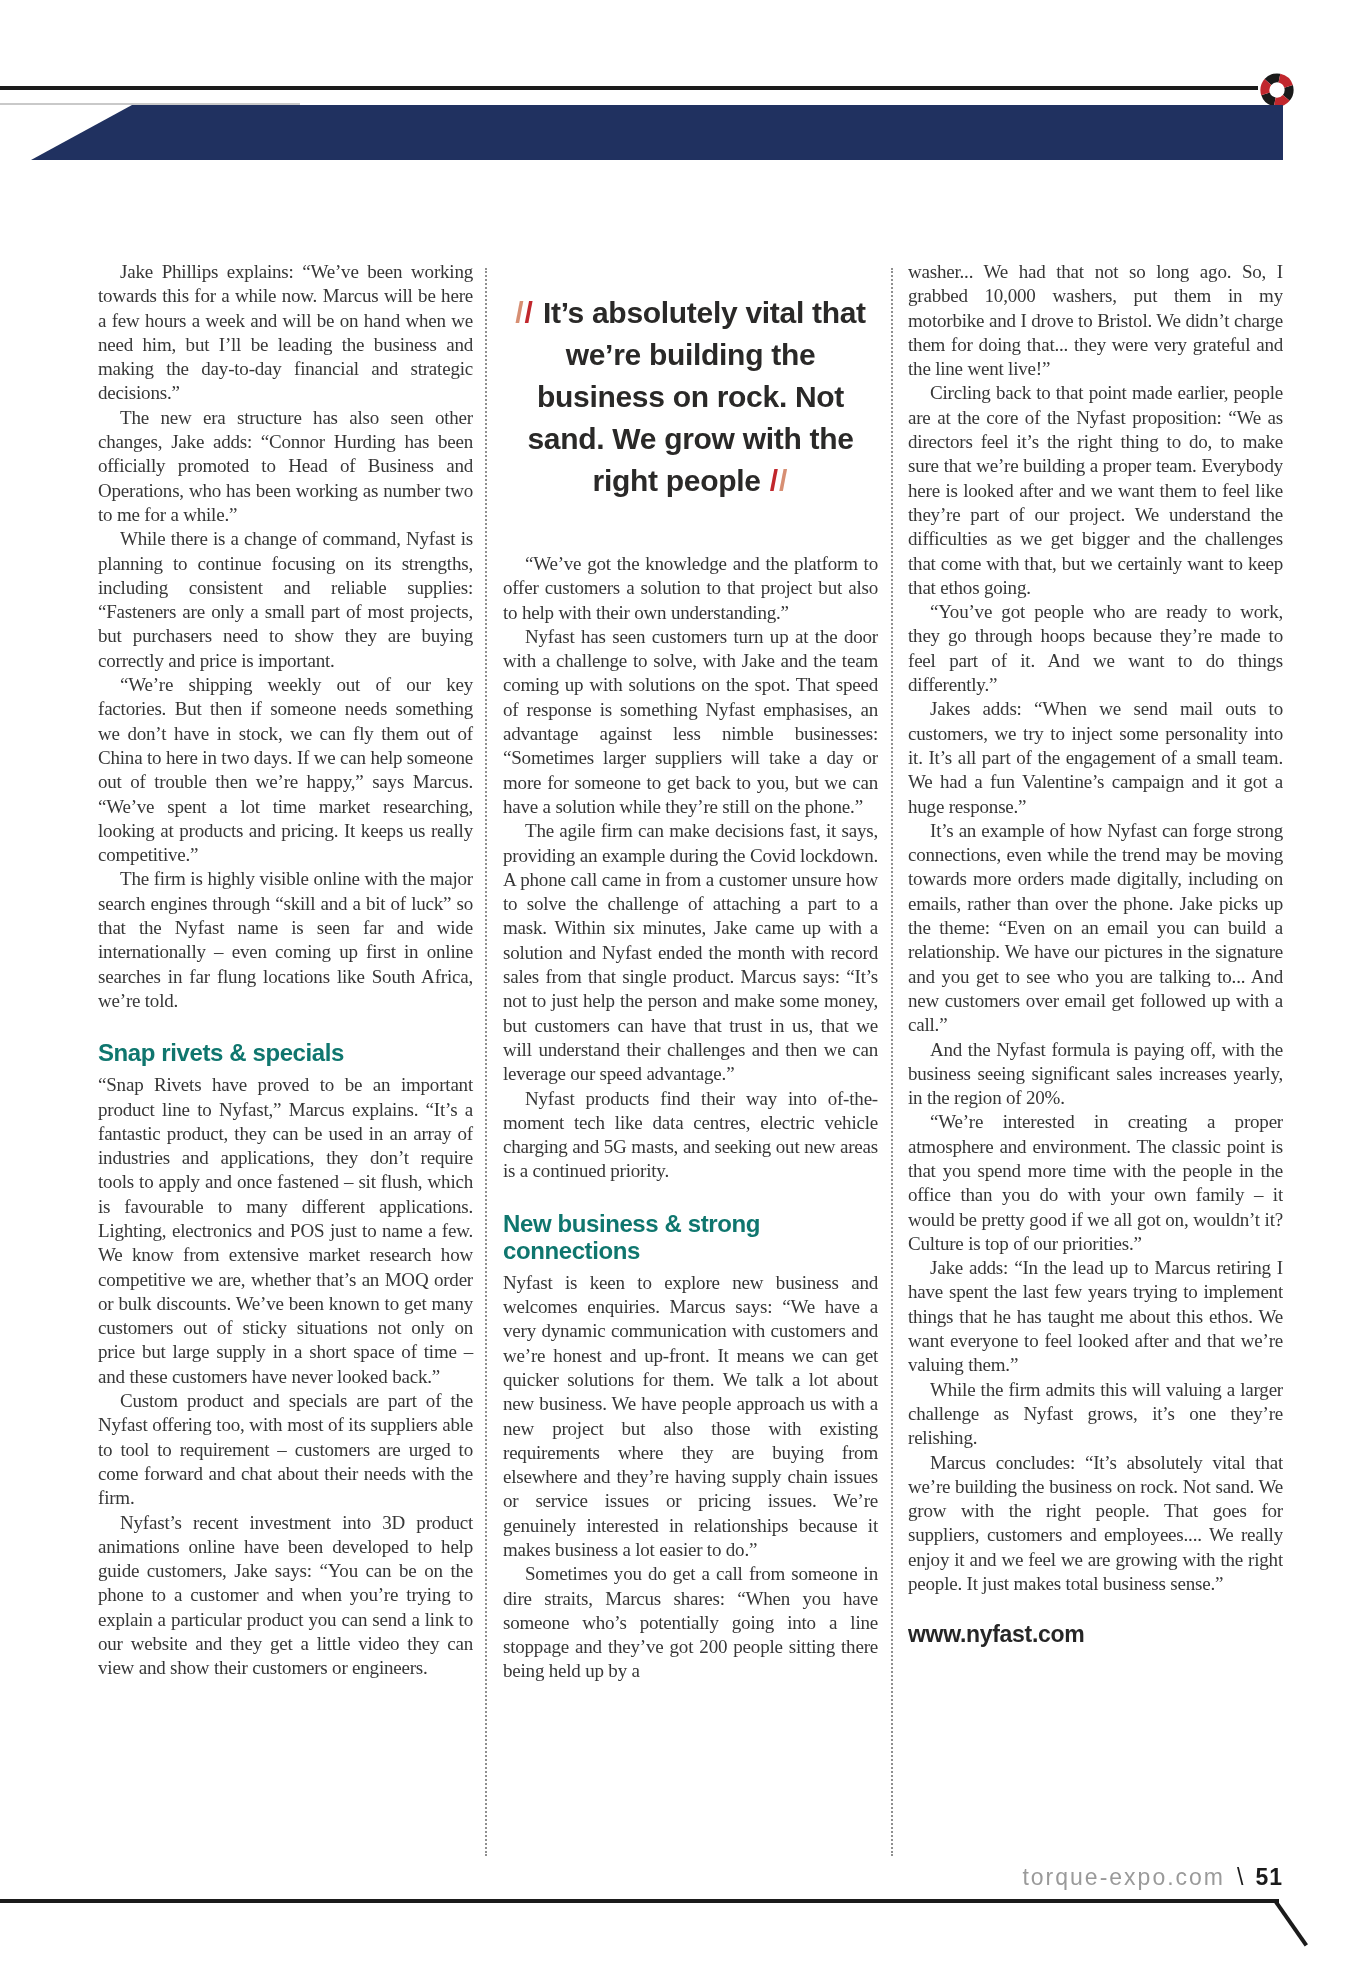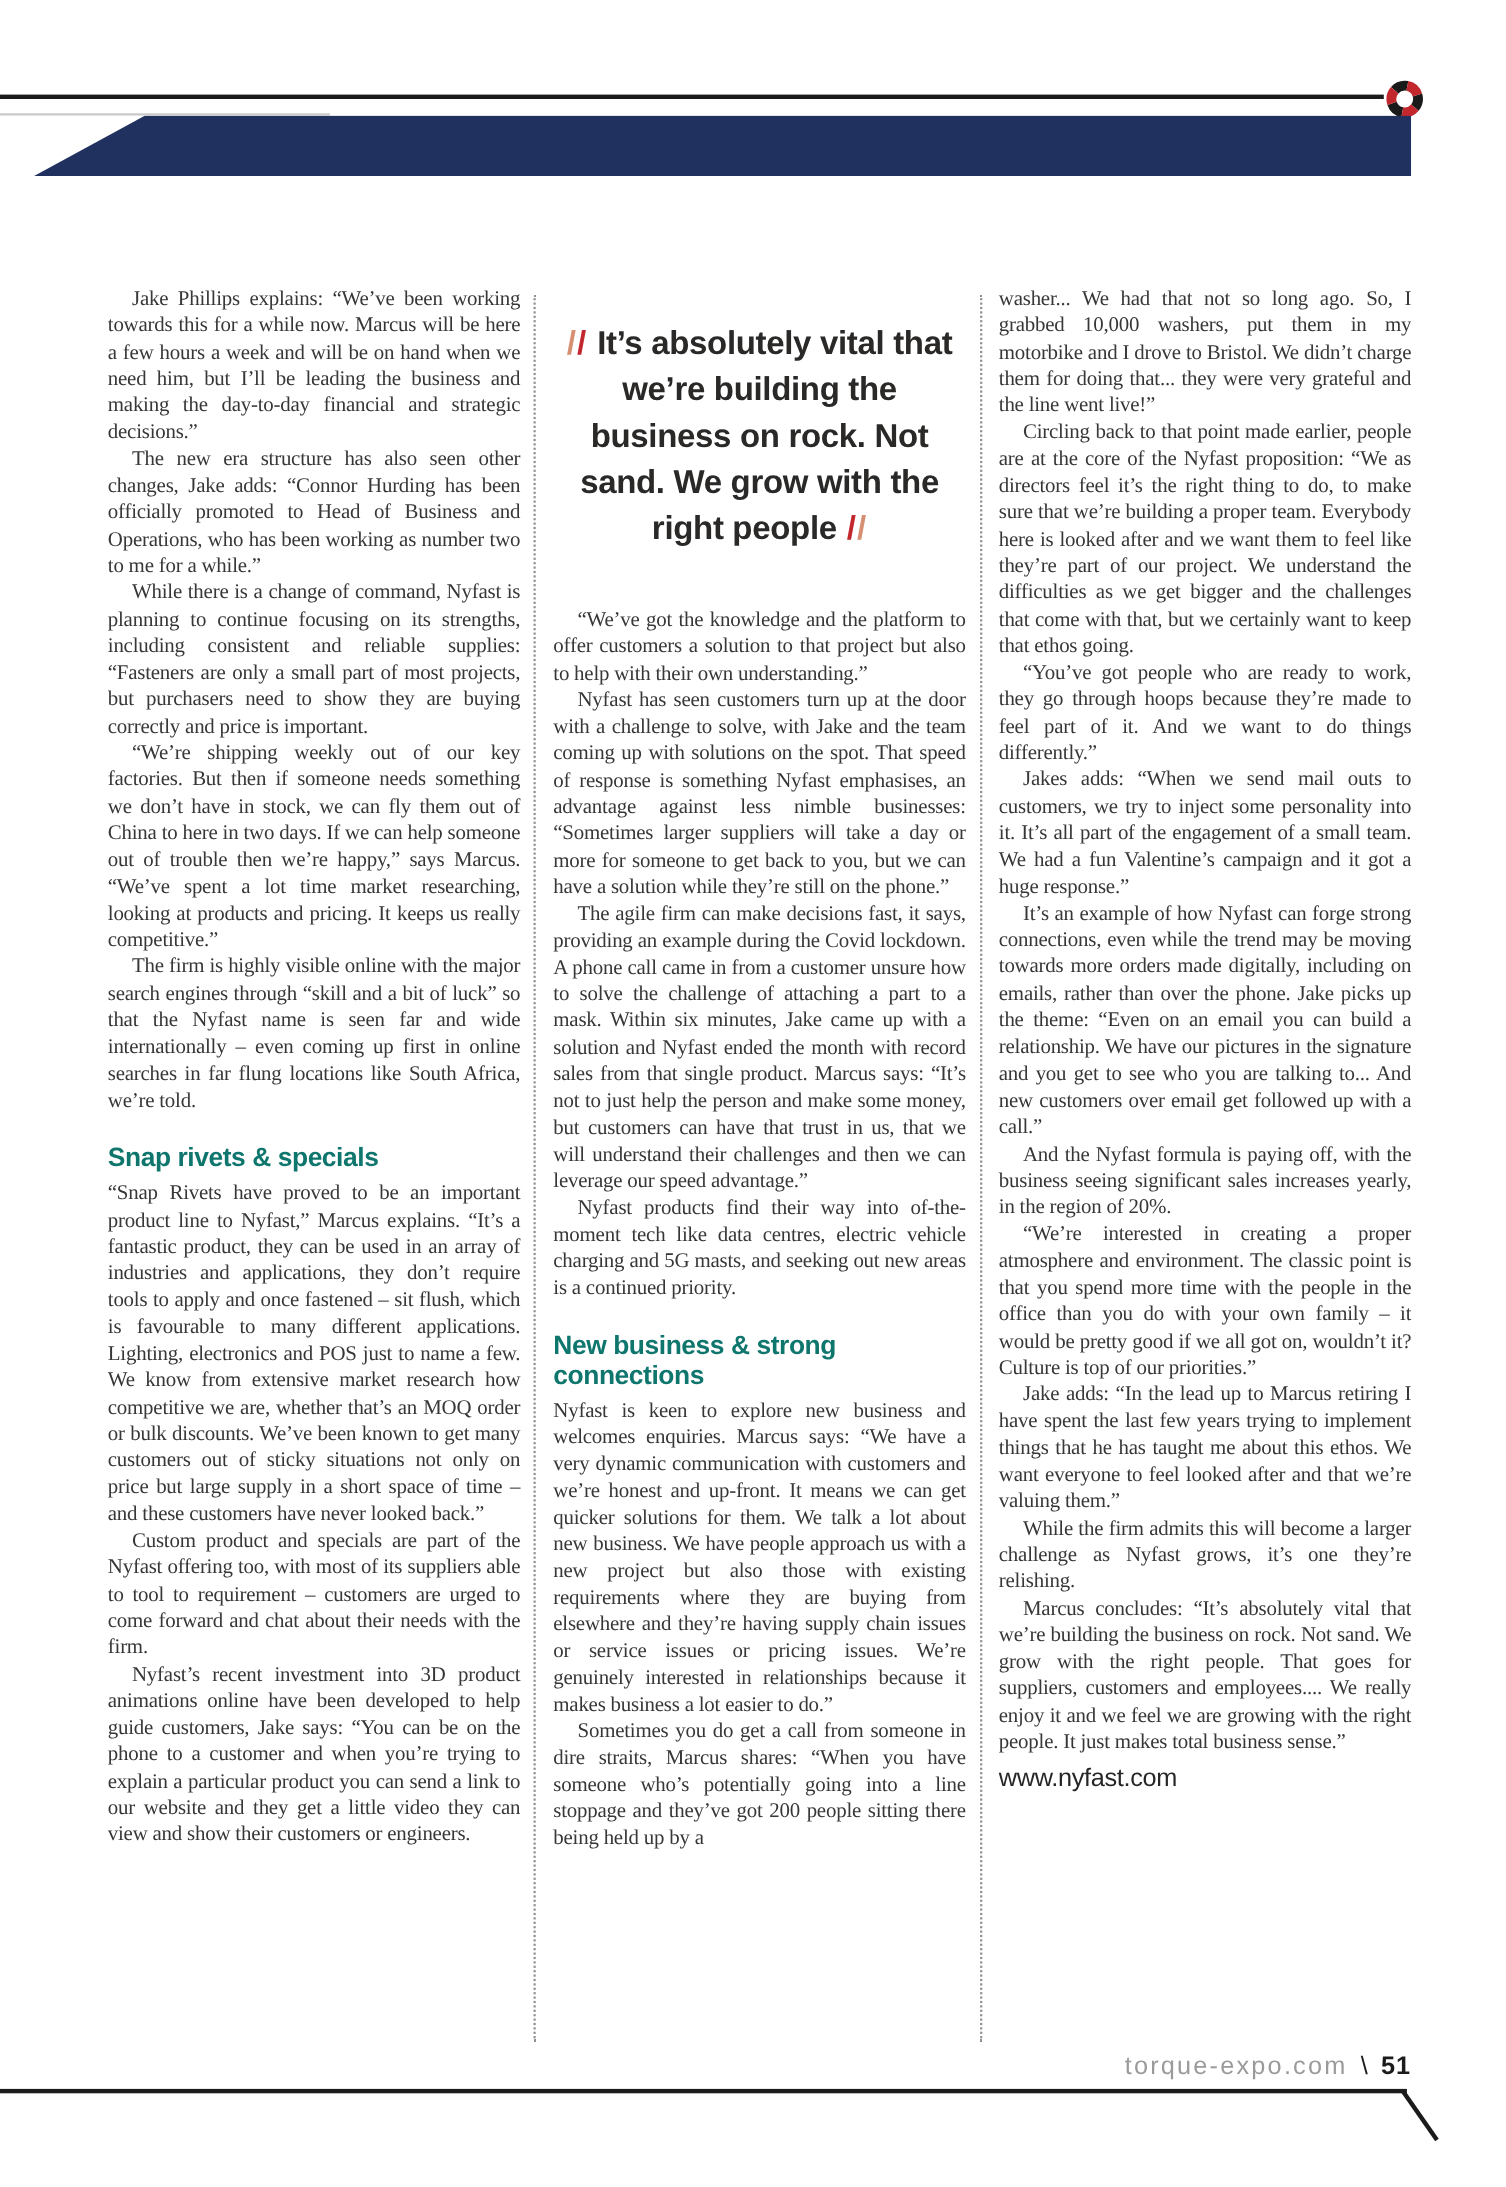--- a/index.html
+++ b/index.html
@@ -28,21 +28,21 @@
   
   .pull-quote{margin:32px 4px 50px 4px;text-align:center;
               font-family:"Liberation Sans", sans-serif;font-weight:bold;
               font-size:30px;line-height:42px;color:#2a2928;letter-spacing:-0.3px;}
   .sl{font-weight:bold;letter-spacing:1px;}
   .sl.light{color:#d78f73;}
   .sl.dark{color:#c1272d;}
   .pq-gap-l{margin-right:9px;} .pq-gap-r{margin-left:9px;}
 
   
-  .website{margin-top:8px;font-family:"Liberation Sans", sans-serif;font-weight:normal;
+  .website{margin-top:26px;font-family:"Liberation Sans", sans-serif;font-weight:bold;
            font-size:23px;color:#262626;letter-spacing:-0.3px;}
 
   
   .footer-rule{position:absolute;left:0;top:1899px;width:1279px;height:3.5px;background:#1b1b1b;}
   .footer-diag{position:absolute;left:1277px;top:1900px;width:54px;height:3.5px;background:#1b1b1b;
                transform:rotate(55deg);transform-origin:left top;}
   .footer-text{position:absolute;right:86px;top:1864px;font-family:"Liberation Sans", sans-serif;
                font-size:23px;color:#1b1b1b;white-space:nowrap;}
   .footer-text .site{color:#9a9a9a;letter-spacing:2px;}
   .footer-text .sep{margin:0 12px;color:#1b1b1b;}
@@ -91,21 +91,21 @@
 
     <div class="col">
       <p class="noindent">washer... We had that not so long ago. So, I grabbed 10,000 washers, put them in my motorbike and I drove to Bristol. We didn’t charge them for doing that... they were very grateful and the line went live!”</p>
       <p>Circling back to that point made earlier, people are at the core of the Nyfast proposition: “We as directors feel it’s the right thing to do, to make sure that we’re building a proper team. Everybody here is looked after and we want them to feel like they’re part of our project. We understand the difficulties as we get bigger and the challenges that come with that, but we certainly want to keep that ethos going.</p>
       <p>“You’ve got people who are ready to work, they go through hoops because they’re made to feel part of it. And we want to do things differently.”</p>
       <p>Jakes adds: “When we send mail outs to customers, we try to inject some personality into it. It’s all part of the engagement of a small team. We had a fun Valentine’s campaign and it got a huge response.”</p>
       <p>It’s an example of how Nyfast can forge strong connections, even while the trend may be moving towards more orders made digitally, including on emails, rather than over the phone. Jake picks up the theme: “Even on an email you can build a relationship. We have our pictures in the signature and you get to see who you are talking to... And new customers over email get followed up with a call.”</p>
       <p>And the Nyfast formula is paying off, with the business seeing significant sales increases yearly, in the region of 20%.</p>
       <p>“We’re interested in creating a proper atmosphere and environment. The classic point is that you spend more time with the people in the office than you do with your own family – it would be pretty good if we all got on, wouldn’t it? Culture is top of our priorities.”</p>
       <p>Jake adds: “In the lead up to Marcus retiring I have spent the last few years trying to implement things that he has taught me about this ethos. We want everyone to feel looked after and that we’re valuing them.”</p>
-      <p>While the firm admits this will become a larger challenge as Nyfast grows, it’s one they’re relishing.</p>
+      <p>While the firm admits this will valuing a larger challenge as Nyfast grows, it’s one they’re relishing.</p>
       <p>Marcus concludes: “It’s absolutely vital that we’re building the business on rock. Not sand. We grow with the right people. That goes for suppliers, customers and employees.... We really enjoy it and we feel we are growing with the right people. It just makes total business sense.”</p>
       <div class="website">www.nyfast.com</div>
     </div>
 
   </div>
 
   <div class="footer-rule"></div>
   <div class="footer-diag"></div>
   <div class="footer-text">
     <span class="site">torque-expo.com</span><span class="sep">\</span><span class="pageno">51</span>

